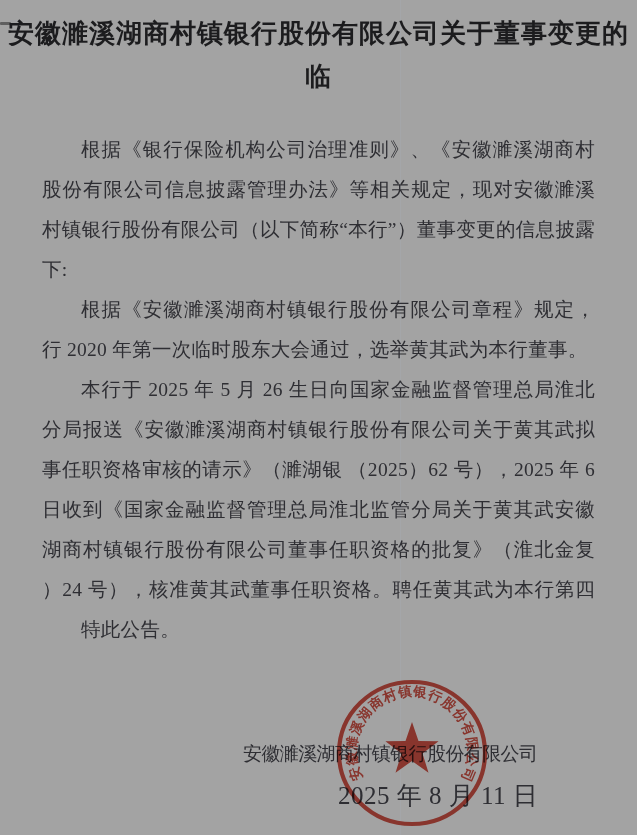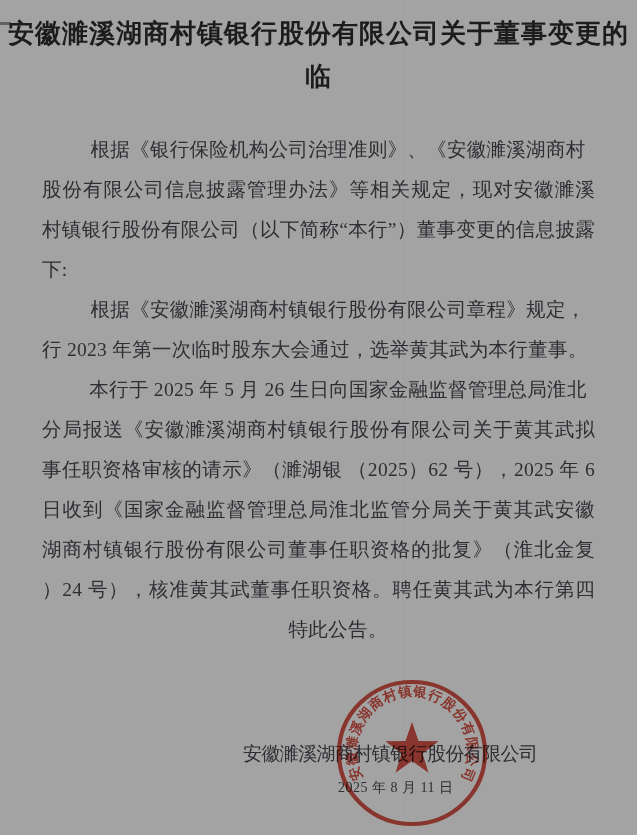--- a/index.html
+++ b/index.html
@@ -39,29 +39,29 @@
     white-space:nowrap;
   }
   .line.justify{
     white-space:normal;
     text-align:justify;
     text-align-last:justify;
     text-justify:inter-ideograph;
     overflow:hidden;
   }
   .line.short{text-align:left;}
-  .line.indent{text-indent:39px;text-align:center;}
+  .line.indent{text-indent:39px;}
   .sig-company{
     position:absolute;left:243px;top:741px;
     font-size:19px;letter-spacing:-0.6px;
     white-space:nowrap;
   }
   .sig-date{
     position:absolute;left:338px;top:779px;
-    font-size:14px;letter-spacing:.5px;
+    font-size:25px;letter-spacing:.5px;
     white-space:nowrap;
     font-family:Liberation Serif, serif;
   }
   .seal{
     position:absolute;left:330px;top:676px;
     width:165px;height:155px;
     mix-blend-mode:multiply;
     opacity:.88;
   }
   .seal .ring{fill:none;stroke:#cf3a2c;stroke-width:4.2px;}
@@ -85,21 +85,21 @@
   <header class="title">
     <div>安徽濉溪湖商村镇银行股份有限公司关于董事变更的临</div>
   </header>
 
   <main class="body">
     <div class="line justify indent">根据《银行保险机构公司治理准则》、《安徽濉溪湖商村镇银行</div>
     <div class="line justify">股份有限公司信息披露管理办法》等相关规定，现对安徽濉溪湖商</div>
     <div class="line justify">村镇银行股份有限公司（以下简称“本行”）董事变更的信息披露如</div>
     <div class="line short">下:</div>
     <div class="line justify indent">根据《安徽濉溪湖商村镇银行股份有限公司章程》规定，经本</div>
-    <div class="line short">行 2023 年第一次临时股东大会通过，选举黄其武为本行董事。</div>
+    <div class="line short">行 2020 年第一次临时股东大会通过，选举黄其武为本行董事。</div>
     <div class="line justify indent">本行于 2025 年 5 月 26 生日向国家金融监督管理总局淮北监管</div>
     <div class="line justify">分局报送《安徽濉溪湖商村镇银行股份有限公司关于黄其武拟任董</div>
     <div class="line justify">事任职资格审核的请示》（濉湖银 （2025）62 号），2025 年 6 月 10</div>
     <div class="line justify">日收到《国家金融监督管理总局淮北监管分局关于黄其武安徽濉溪</div>
     <div class="line justify">湖商村镇银行股份有限公司董事任职资格的批复》（淮北金复（2025</div>
     <div class="line justify">）24 号），核准黄其武董事任职资格。聘任黄其武为本行第四届董事</div>
     <div class="line short indent">特此公告。</div>
   </main>
 
   <div class="sig-company">安徽濉溪湖商村镇银行股份有限公司</div>

